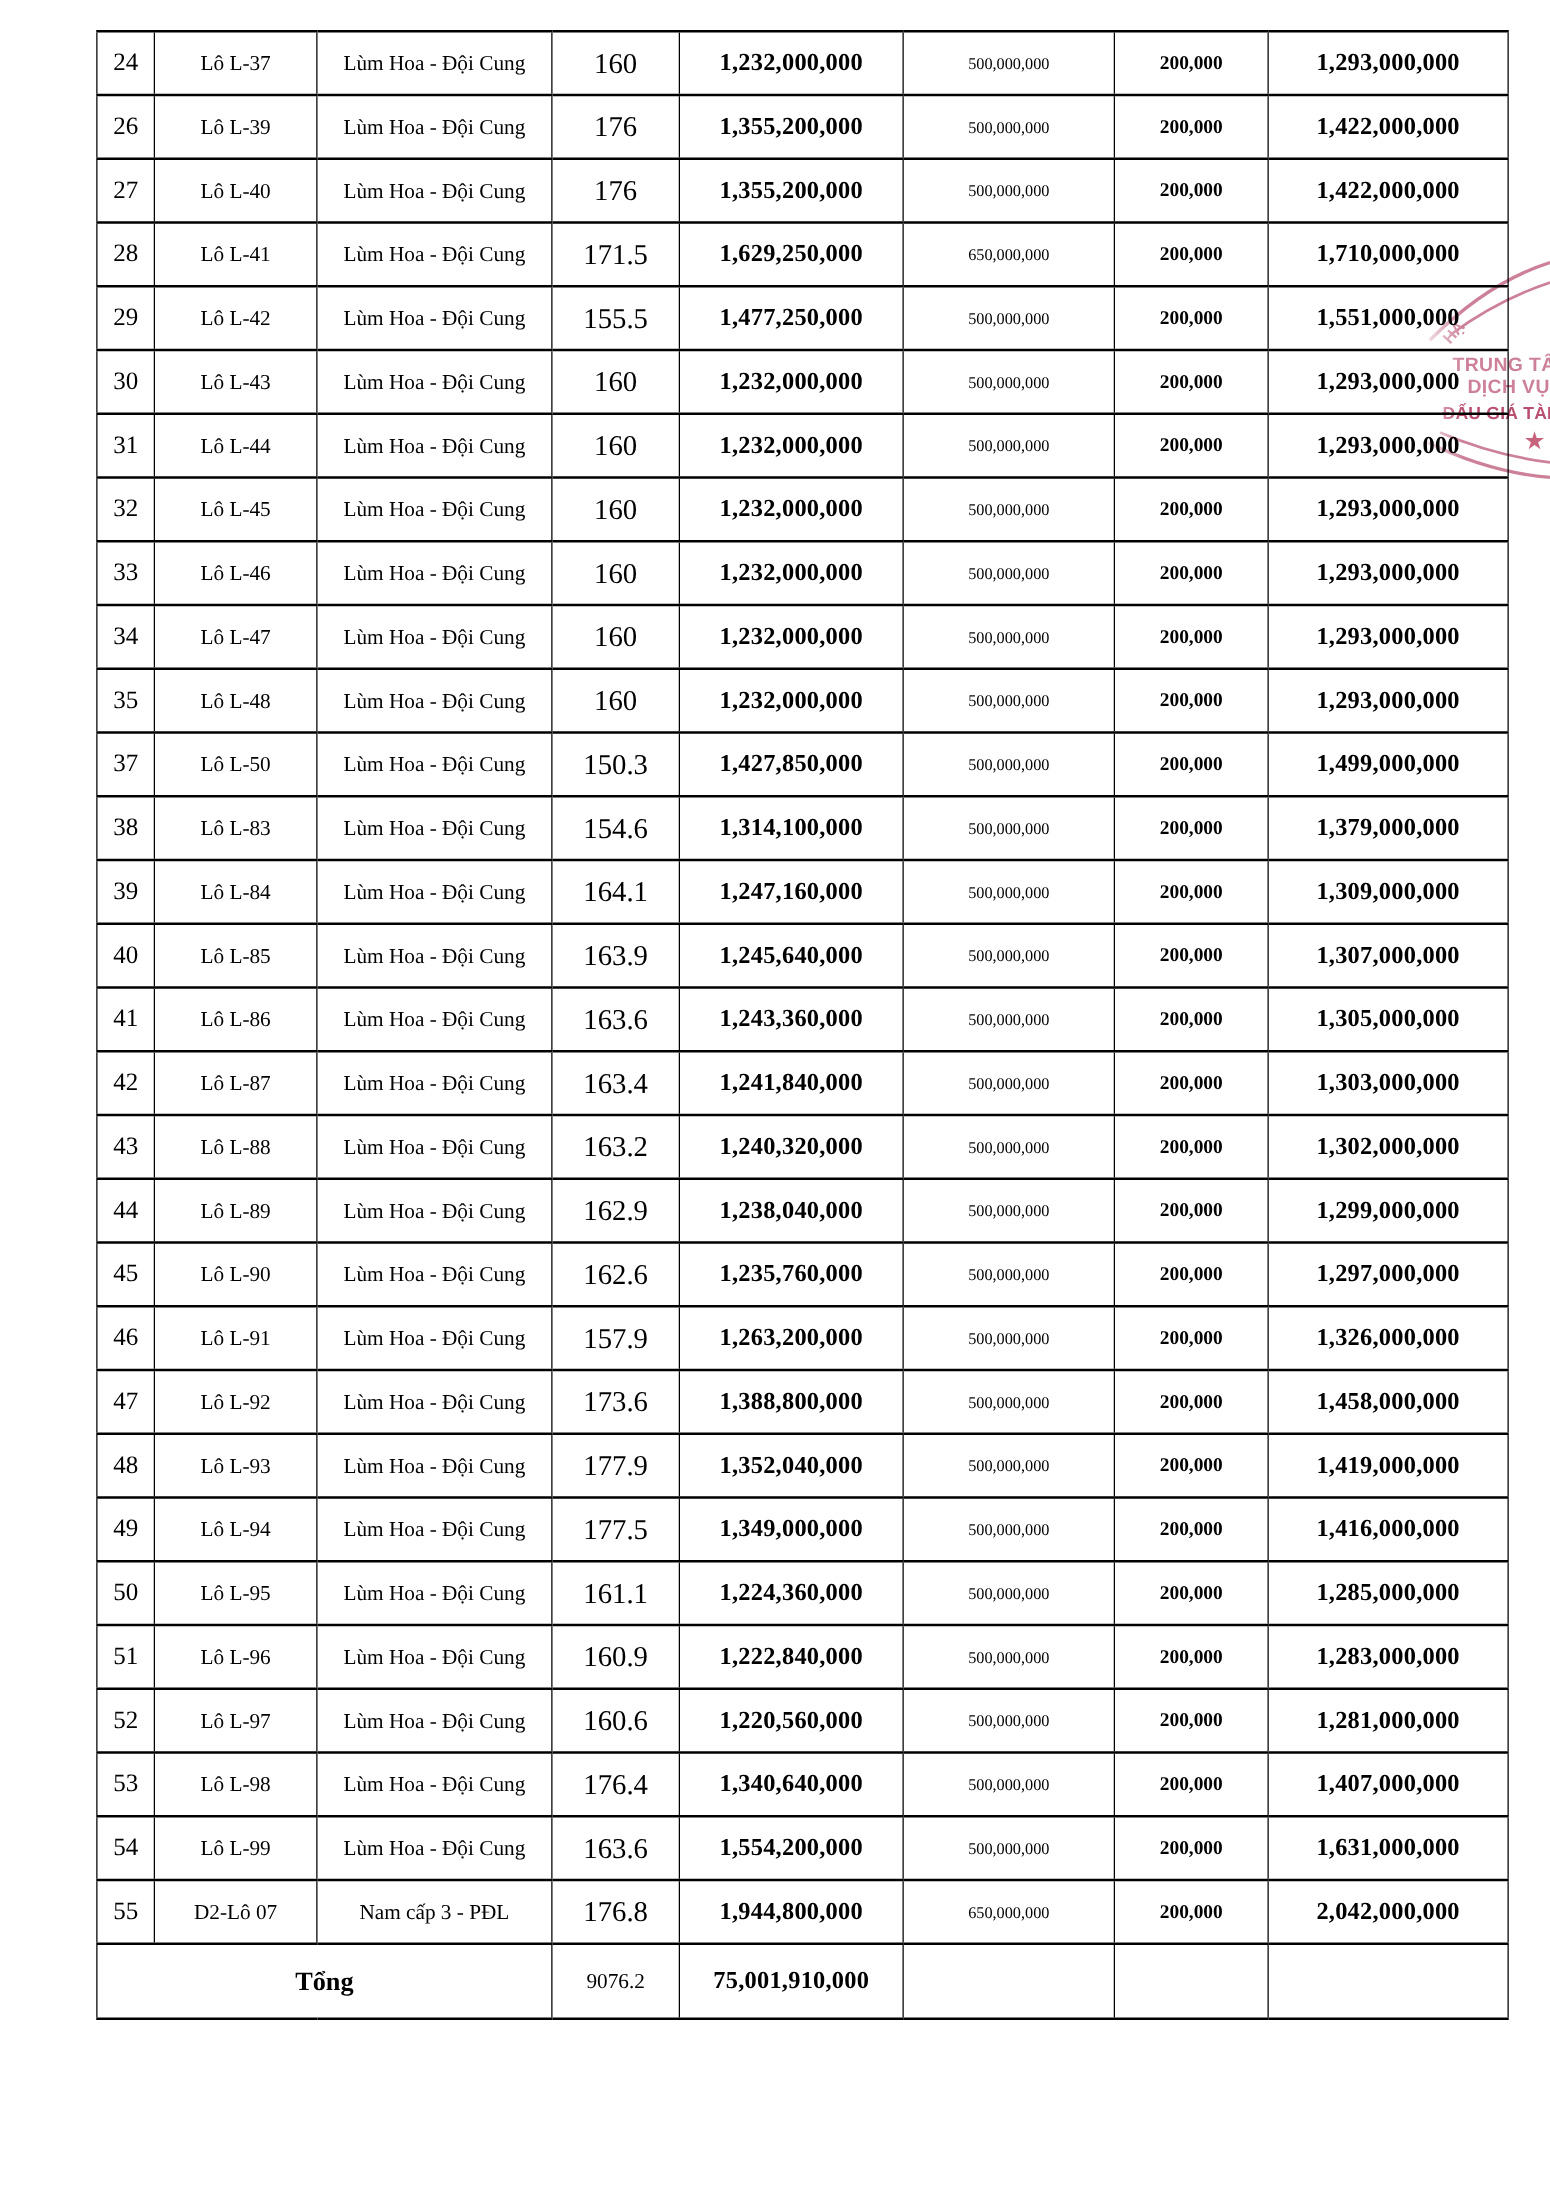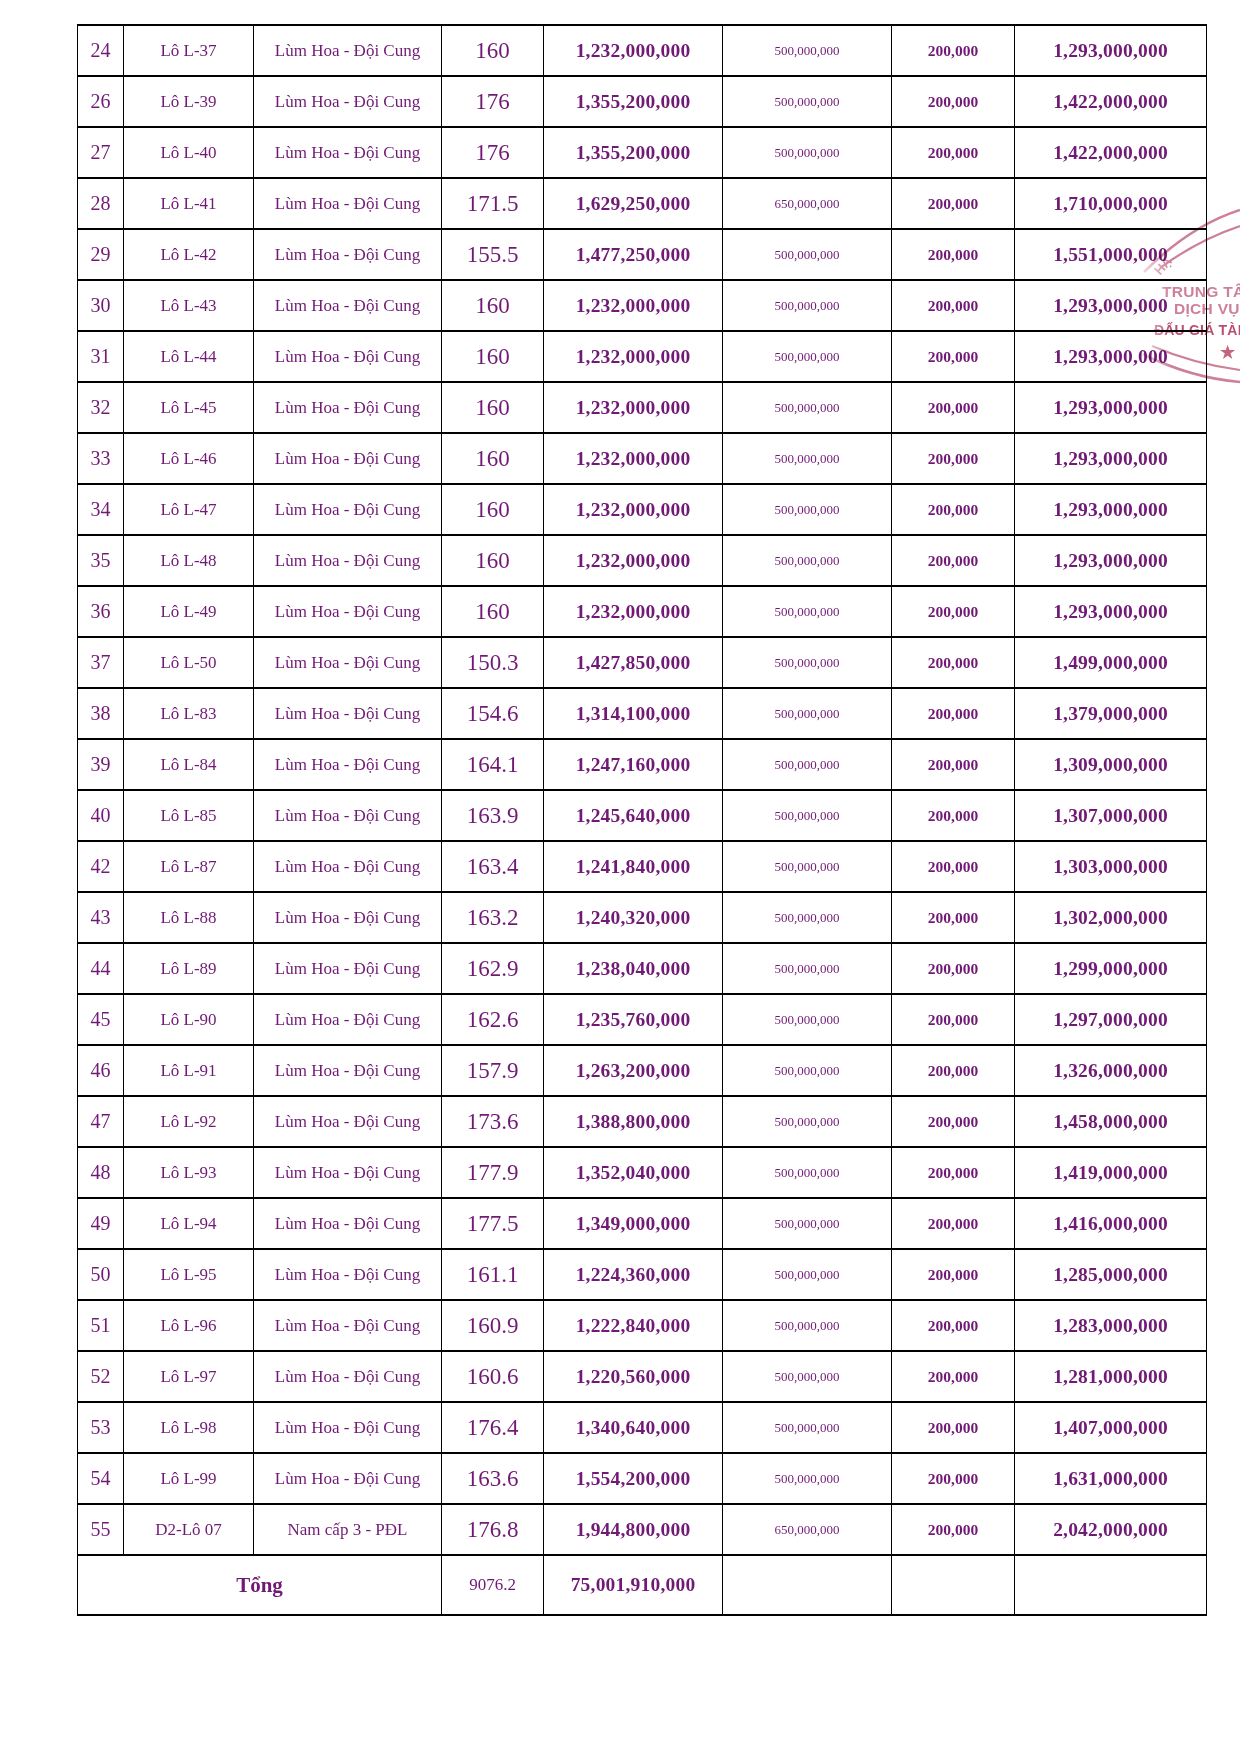--- a/index.html
+++ b/index.html
@@ -2,21 +2,21 @@
 <html><head>
 <meta charset="utf-8">
 <style>
   html,body{margin:0;padding:0;background:#ffffff;}
   .page{
     position:relative;
     width:1240px;height:1754px;
     background:#ffffff;
     overflow:hidden;
     font-family:"Liberation Serif", serif;
-    color:#701a75;
+    color:#000000;
   }
   table.price-table{
     position:absolute;left:77px;top:24px;
     width:1129px;
     border-collapse:collapse;
     table-layout:fixed;
   }
   .price-table td{
     border:1.6px solid #000;
     border-top-width:2.6px;
@@ -183,30 +183,20 @@
     <td class="c0">35</td>
     <td class="c1">Lô L-48</td>
     <td class="c2">Lùm Hoa - Đội Cung</td>
     <td class="c3">160</td>
     <td class="c4">1,232,000,000</td>
     <td class="c5">500,000,000</td>
     <td class="c6">200,000</td>
     <td class="c7">1,293,000,000</td>
   </tr>
         <tr>
-    <td class="c0">36</td>
-    <td class="c1">Lô L-49</td>
-    <td class="c2">Lùm Hoa - Đội Cung</td>
-    <td class="c3">160</td>
-    <td class="c4">1,232,000,000</td>
-    <td class="c5">500,000,000</td>
-    <td class="c6">200,000</td>
-    <td class="c7">1,293,000,000</td>
-  </tr>
-        <tr>
     <td class="c0">37</td>
     <td class="c1">Lô L-50</td>
     <td class="c2">Lùm Hoa - Đội Cung</td>
     <td class="c3">150.3</td>
     <td class="c4">1,427,850,000</td>
     <td class="c5">500,000,000</td>
     <td class="c6">200,000</td>
     <td class="c7">1,499,000,000</td>
   </tr>
         <tr>
@@ -231,20 +221,30 @@
   </tr>
         <tr>
     <td class="c0">40</td>
     <td class="c1">Lô L-85</td>
     <td class="c2">Lùm Hoa - Đội Cung</td>
     <td class="c3">163.9</td>
     <td class="c4">1,245,640,000</td>
     <td class="c5">500,000,000</td>
     <td class="c6">200,000</td>
     <td class="c7">1,307,000,000</td>
+  </tr>
+        <tr>
+    <td class="c0">41</td>
+    <td class="c1">Lô L-86</td>
+    <td class="c2">Lùm Hoa - Đội Cung</td>
+    <td class="c3">163.6</td>
+    <td class="c4">1,243,360,000</td>
+    <td class="c5">500,000,000</td>
+    <td class="c6">200,000</td>
+    <td class="c7">1,305,000,000</td>
   </tr>
         <tr>
     <td class="c0">42</td>
     <td class="c1">Lô L-87</td>
     <td class="c2">Lùm Hoa - Đội Cung</td>
     <td class="c3">163.4</td>
     <td class="c4">1,241,840,000</td>
     <td class="c5">500,000,000</td>
     <td class="c6">200,000</td>
     <td class="c7">1,303,000,000</td>

